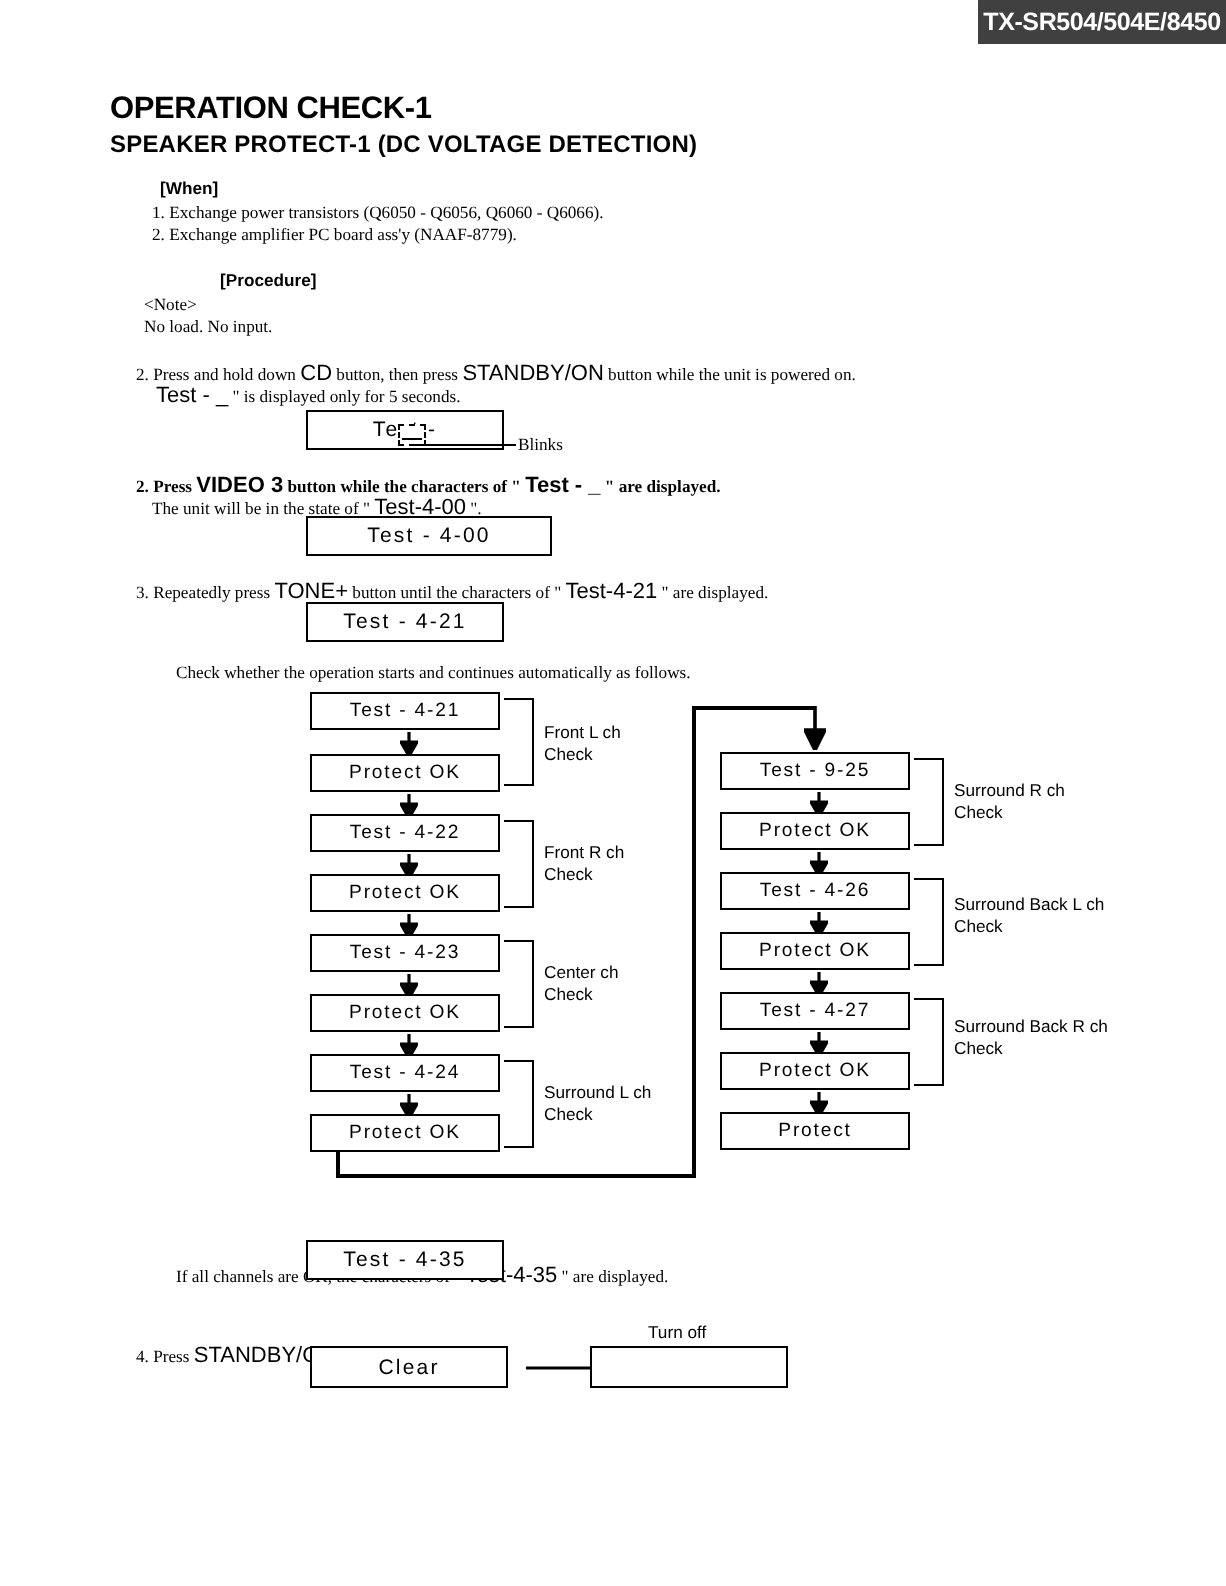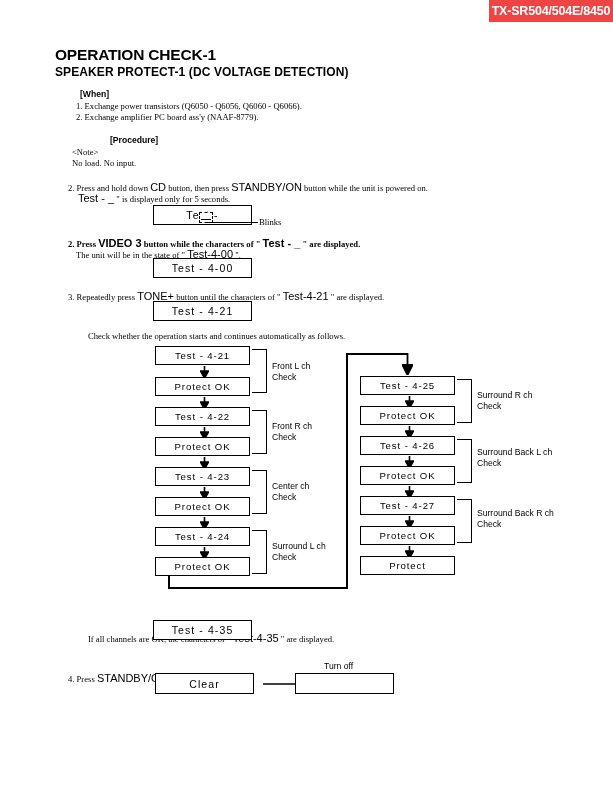--- a/index.html
+++ b/index.html
@@ -16,21 +16,21 @@
     overflow: hidden;
   }
 
   
   #model-banner {
     position: absolute;
     top: 0;
     left: 489px;
     width: 124px;
     height: 22px;
-    background: #ef4444;
+    background: #404040;
     color: #ffffff;
     font-family: "Liberation Sans", sans-serif;
     font-weight: bold;
     font-size: 12.5px;
     letter-spacing: -0.2px;
     display: flex;
     align-items: center;
     justify-content: center;
   }
 
@@ -173,21 +173,21 @@
 <div id="blink-cursor" style="left:199px; top:212px; width:14px; height:11px;"></div>
 <div id="blink-leader" style="left:206px; top:222px; width:52px;"></div>
 <div class="body-txt" style="left:259px; top:217px;">Blinks</div>
 
 <div class="body-txt" style="left:68px; top:237px;font-weight:bold;">
   <span>2. Press </span><span class="ui">VIDEO 3</span><span> button while the characters of " </span><span class="ui">Test - _</span><span> "  are displayed.</span>
 </div>
 <div class="body-txt" style="left:76px; top:248px;">
   <span>The unit will be in the state of "  </span><span class="ui">Test-4-00</span><span> ".</span>
 </div>
-<div class="disp" style="left:153px; top:258px; width:99px; height:20px;">Test - 4-00</div>
+<div class="disp" style="left:153px; top:258px; width:123px; height:20px;">Test - 4-00</div>
 
 <div class="body-txt" style="left:68px; top:290px;">
   <span>3. Repeatedly press </span><span class="ui">TONE+</span><span> button until the characters of " </span><span class="ui">Test-4-21</span><span> " are displayed.</span>
 </div>
 <div class="disp" style="left:153px; top:301px; width:99px; height:20px;">Test - 4-21</div>
 <div class="body-txt" style="left:88px; top:331px;">Check whether the operation starts and continues automatically as follows.</div>
 
 <div class="fbox" style="left:155px; top:346px;">Test - 4-21</div>
 <svg class="darrow" style="left:200px; top:366px;" viewBox="0 0 9 12">
     <path d="M4.5 0 L4.5 6 M4.5 12 L0.5 5 L8.5 5 Z" fill="#000" stroke="#000" stroke-width="1.6"></path>
@@ -242,21 +242,21 @@
 </div>
 
 <div class="vline" style="left:168px; top:576px; height:13px;"></div>
 <div class="hline" style="left:168px; top:587px; width:180px;"></div>
 <div class="vline" style="left:346px; top:353px; height:236px;"></div>
 <div class="hline" style="left:346px; top:353px; width:62px;"></div>
 <svg style="position:absolute; left:402px; top:353px; width:11px; height:22px;" viewBox="0 0 11 22">
     <path d="M5.5 0 L5.5 14 M5.5 22 L0.5 12 L10.5 12 Z" fill="#000" stroke="#000" stroke-width="1.8"></path>
   </svg>
 
-<div class="fbox" style="left:360px; top:376px;">Test - 4-25</div>
+<div class="fbox" style="left:360px; top:376px;">Test - 9-25</div>
 <svg class="darrow" style="left:405px; top:396px;" viewBox="0 0 9 12">
     <path d="M4.5 0 L4.5 6 M4.5 12 L0.5 5 L8.5 5 Z" fill="#000" stroke="#000" stroke-width="1.6"></path>
   </svg>
 <div class="fbox" style="left:360px; top:406px;">Protect OK</div>
 <div class="bracket" style="left:457px; top:379px; width:15px; height:44px;"></div>
 <div class="cap" style="left:477px; top:390px;">
   <span>Surround R ch</span><br>
   <span>Check</span>
 </div>
 <svg class="darrow" style="left:405px; top:426px;" viewBox="0 0 9 12">

